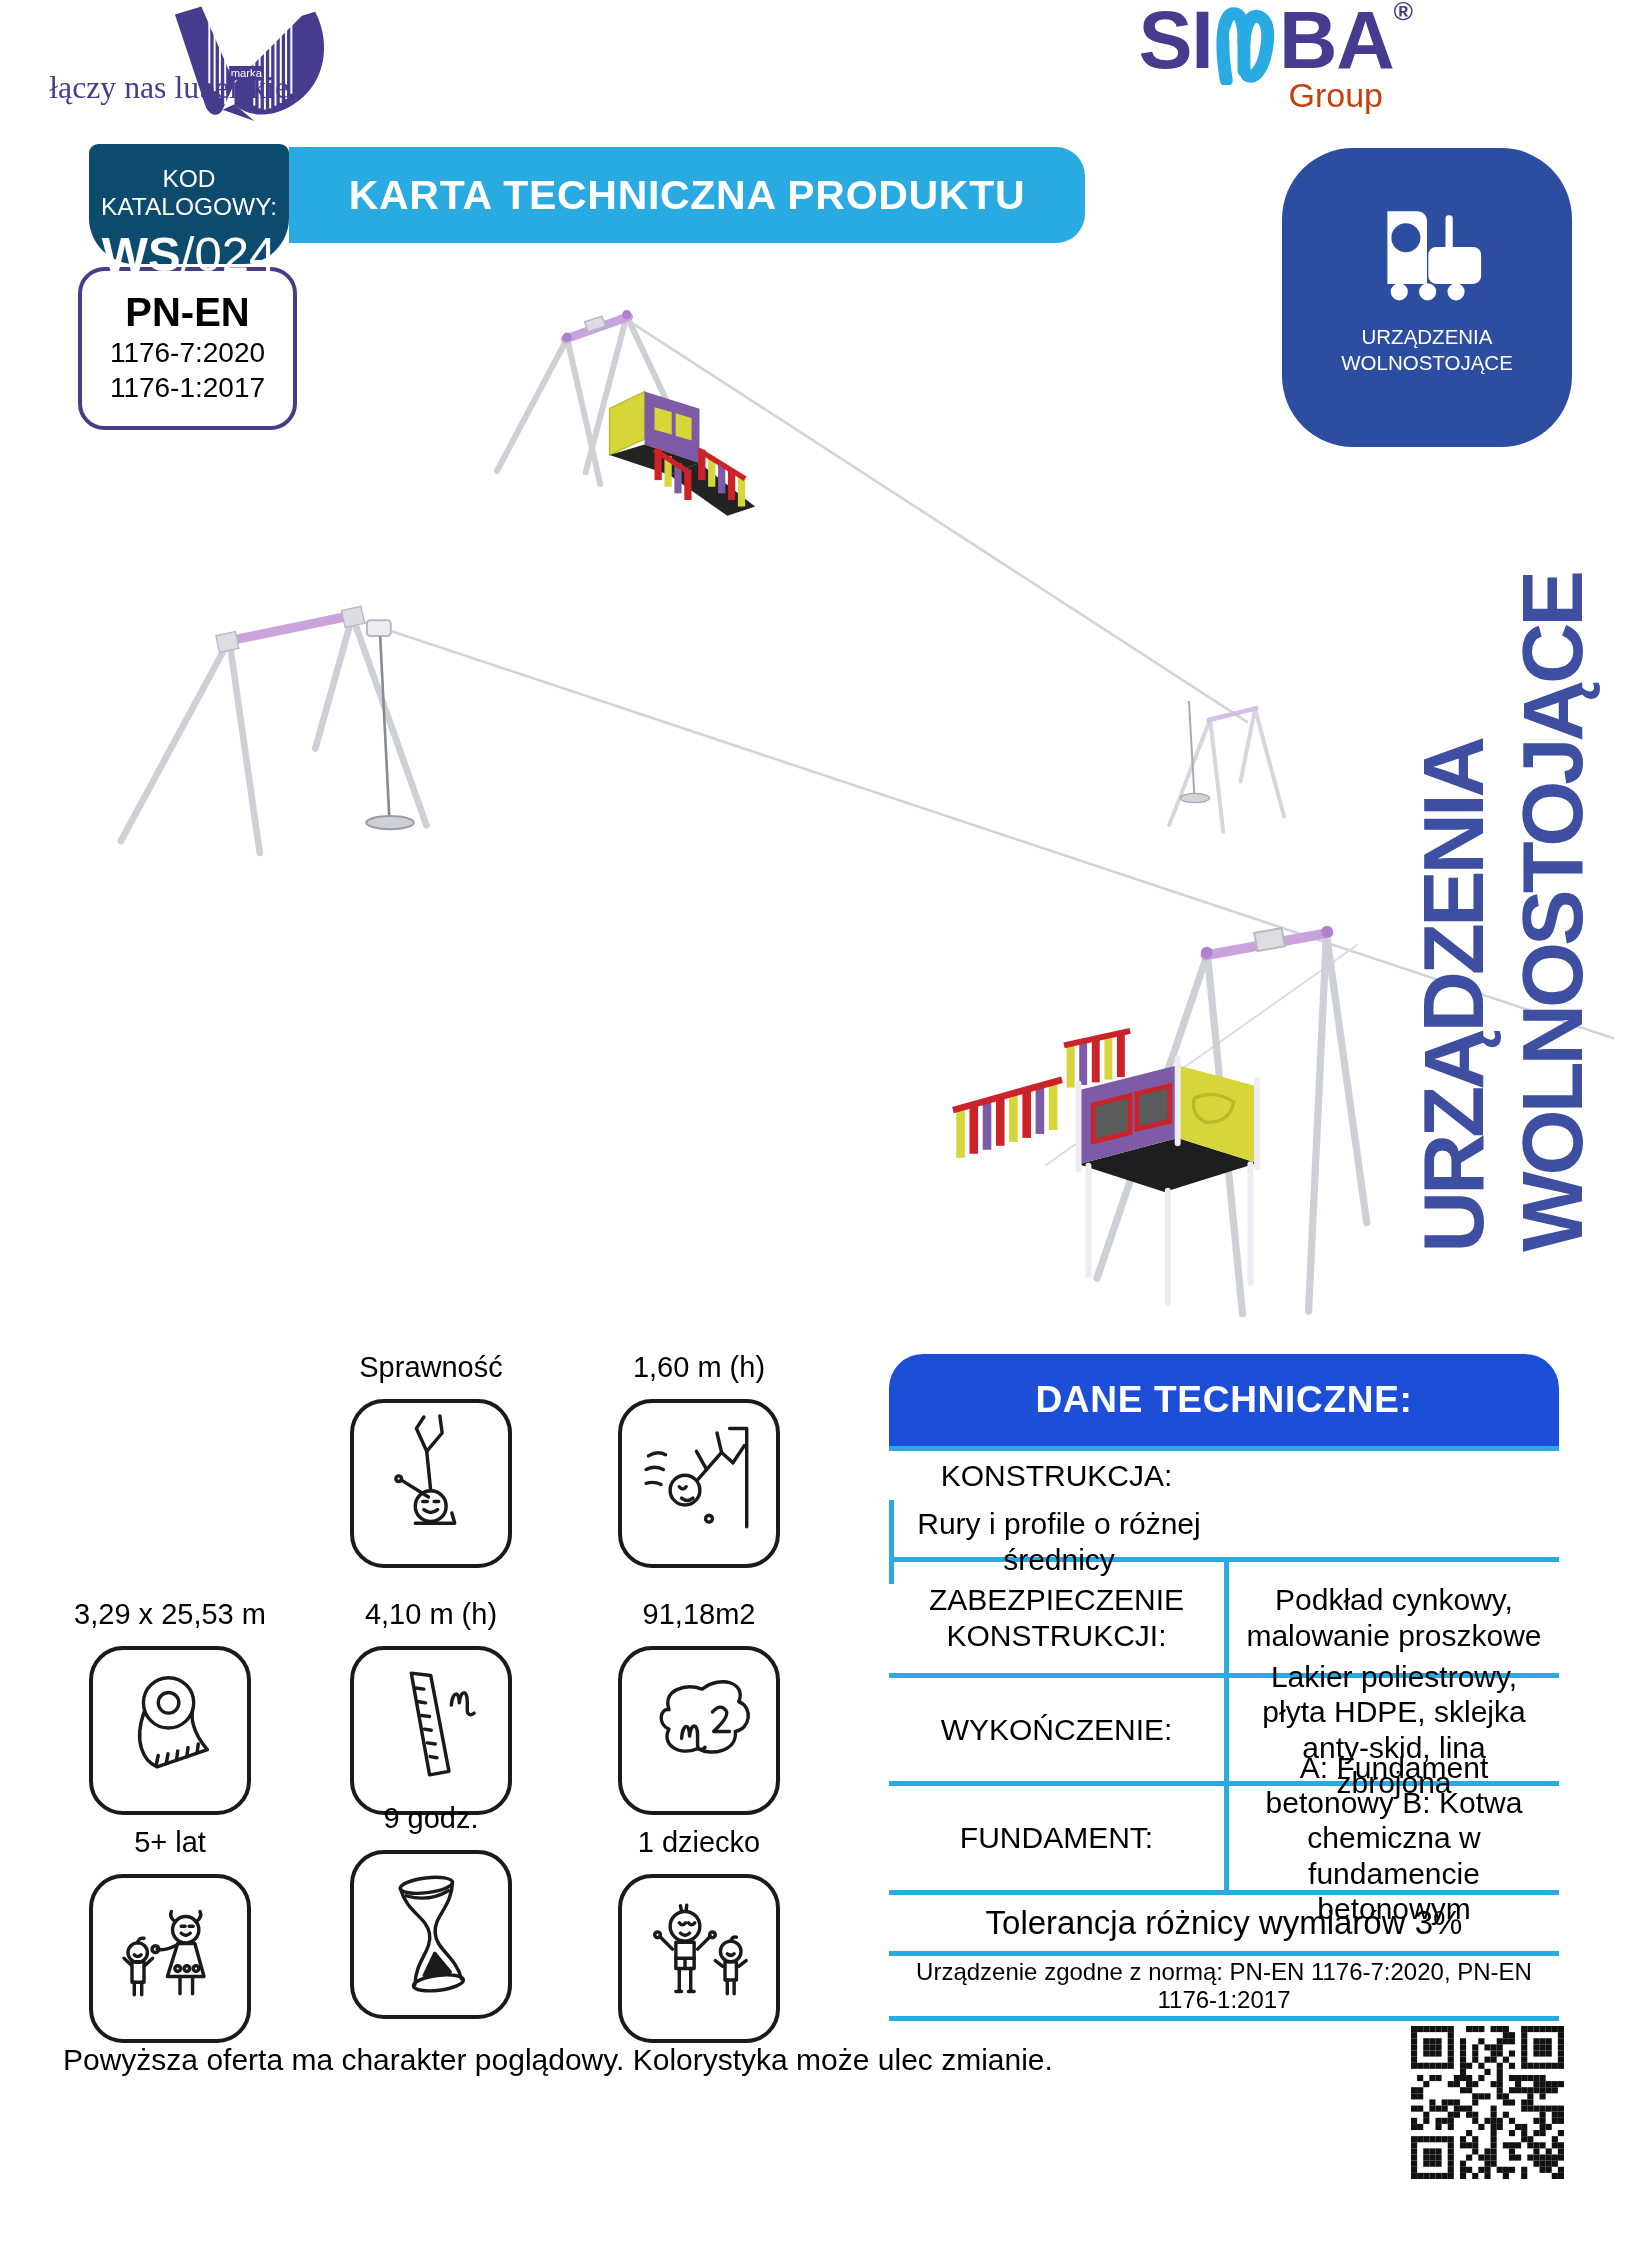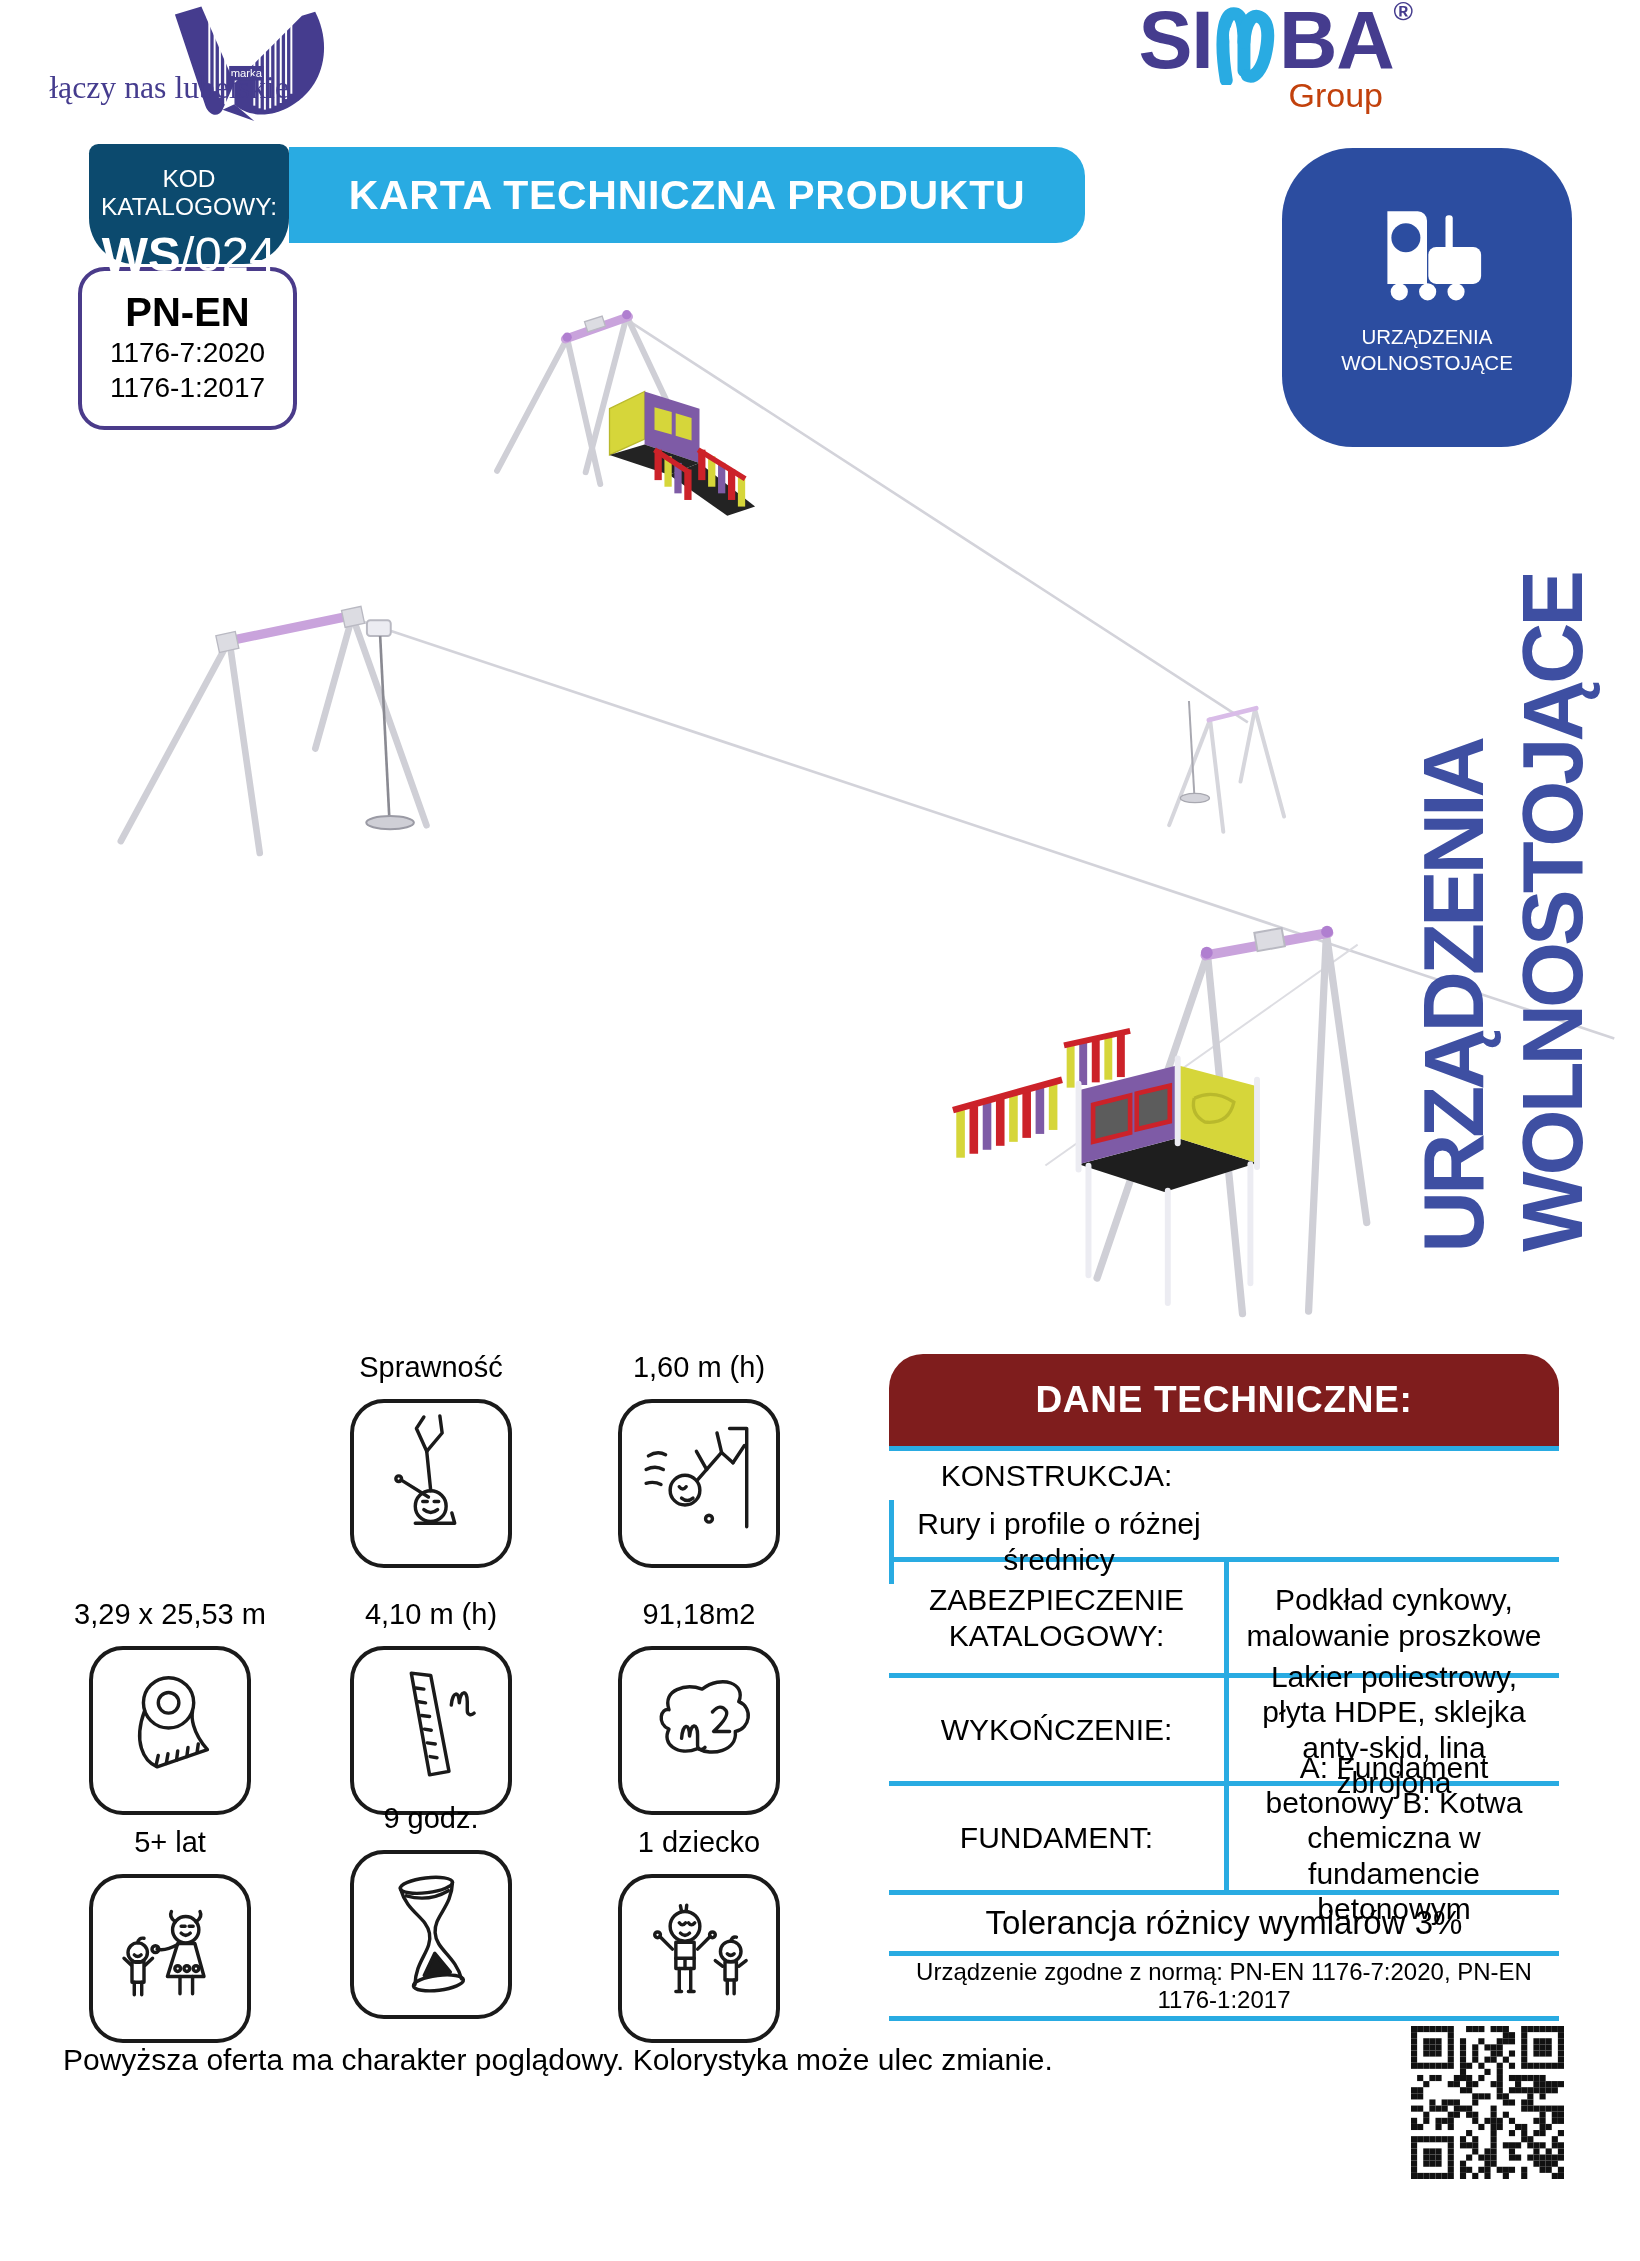--- a/index.html
+++ b/index.html
@@ -44,21 +44,21 @@
   
   .feat-cell{position:absolute;width:212px;text-align:center;}
   .feat-label{font-size:29px;margin-bottom:14.6px;white-space:nowrap;}
   .feat-box{width:162px;height:169px;margin:0 auto;border:4.6px solid #1a1a1a;border-radius:34px;
             box-sizing:border-box;display:flex;align-items:center;justify-content:center;}
   .feat-box svg{width:140px;height:146px;}
   .doodle{stroke:#1a1a1a;stroke-width:6;fill:none;stroke-linecap:round;stroke-linejoin:round;}
 
   
   .tech-table{left:889px;top:1354px;width:670px;}
-  .tech-header{height:92px;background:#7f1d1d;border-radius:34px 34px 0 0;display:flex;
+  .tech-header{height:92px;background:#1d4ed8;border-radius:34px 34px 0 0;display:flex;
                align-items:center;justify-content:center;}
   .tech-header span{color:#fff;font-weight:bold;font-size:37px;letter-spacing:0.7px;}
   .tech-row{display:flex;border-top:5.3px solid #29abe2;}
   .tech-row:first-of-type{border-top:none;}
   .cell{display:flex;align-items:center;justify-content:center;text-align:center;
         font-size:30px;line-height:1.18;box-sizing:border-box;padding:6.6px 16px;}
   .cell-l{width:50%;}
   .cell-r{width:50%;border-left:5.3px solid #29abe2;}
   .r1{height:106px;flex-direction:column;} .r2{height:111px;} .r3{height:103px;} .r4{height:104px;}
   .tech-span{border-top:5.3px solid #29abe2;display:flex;align-items:center;justify-content:center;
@@ -403,21 +403,21 @@
 
   <div class="abs tech-table">
     <div class="tech-header">
       <span>DANE TECHNICZNE:</span>
     </div>
     <div class="tech-row r1">
       <div class="cell cell-l">KONSTRUKCJA:</div>
       <div class="cell cell-r">Rury i profile o różnej średnicy</div>
     </div>
     <div class="tech-row r2">
-      <div class="cell cell-l">ZABEZPIECZENIE KATALOGOWY:</div>
+      <div class="cell cell-l">ZABEZPIECZENIE KONSTRUKCJI:</div>
       <div class="cell cell-r">Podkład cynkowy, malowanie proszkowe</div>
     </div>
     <div class="tech-row r3">
       <div class="cell cell-l">WYKOŃCZENIE:</div>
       <div class="cell cell-r">Lakier poliestrowy, płyta HDPE, sklejka anty-skid, lina zbrojona</div>
     </div>
     <div class="tech-row r4">
       <div class="cell cell-l">FUNDAMENT:</div>
       <div class="cell cell-r">A: Fundament betonowy B: Kotwa chemiczna w fundamencie betonowym</div>
     </div>

